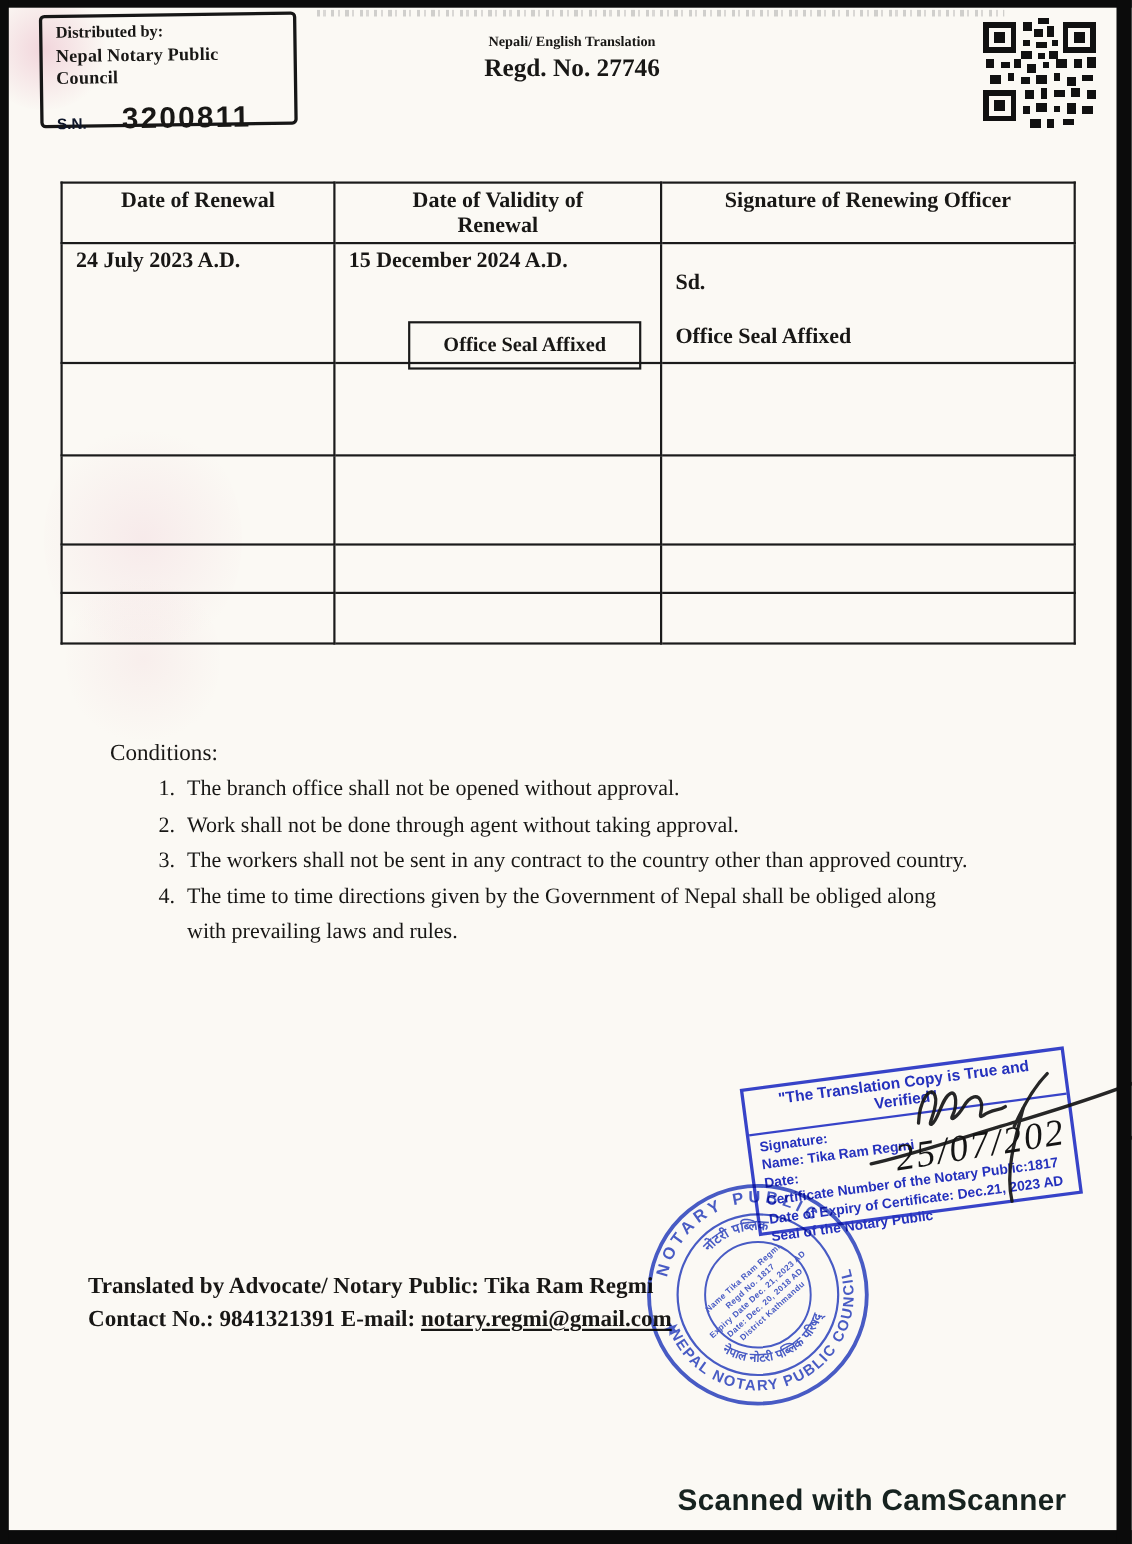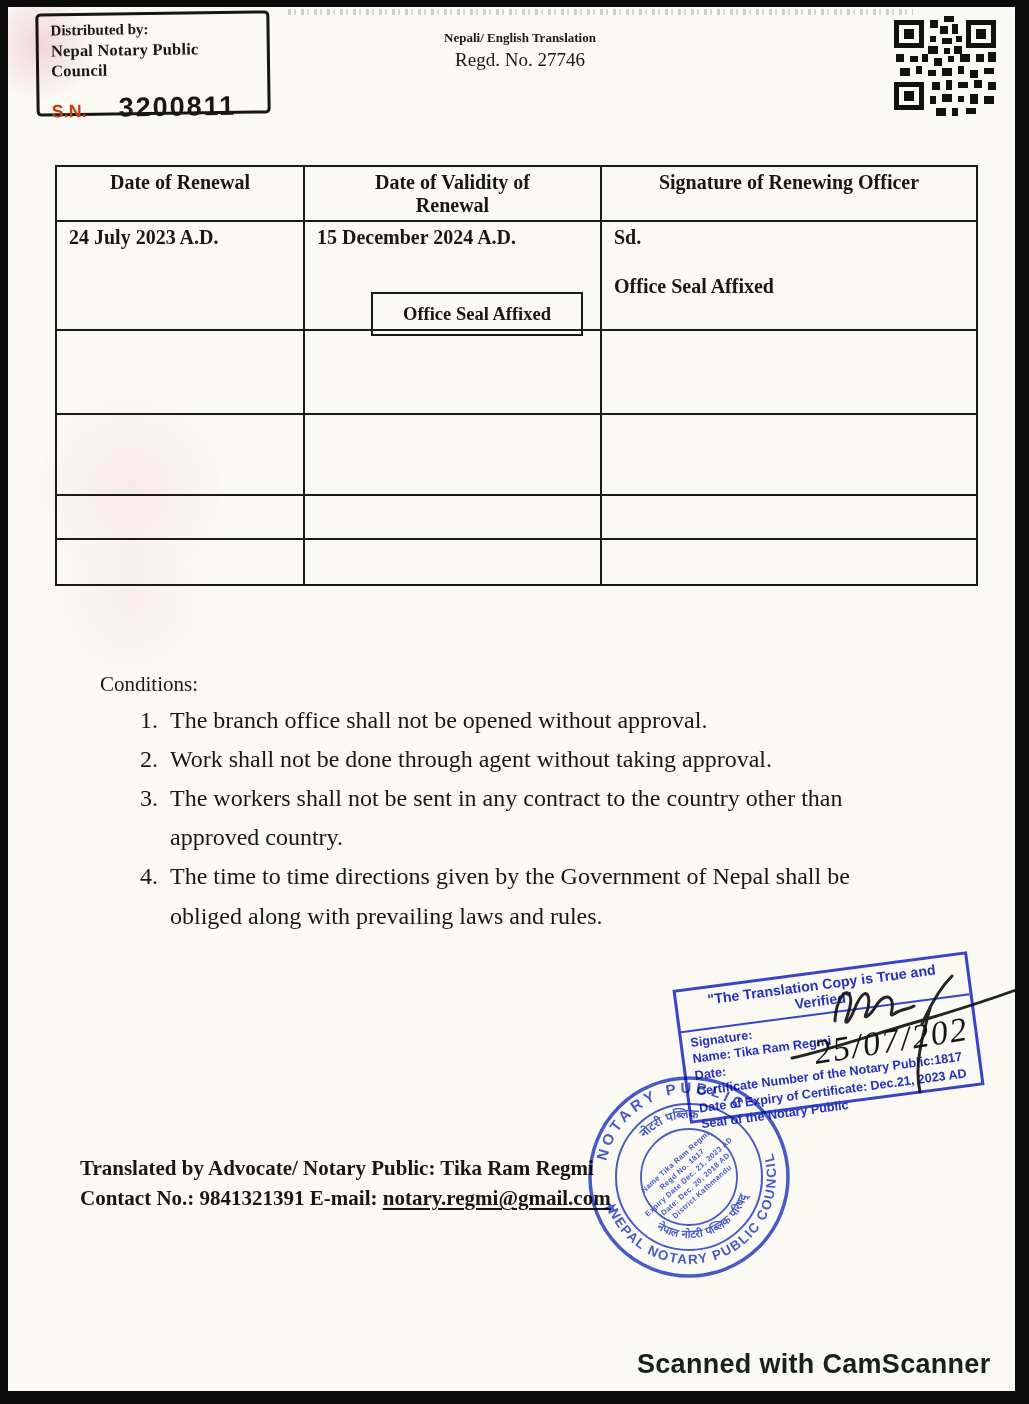--- a/index.html
+++ b/index.html
@@ -22,67 +22,67 @@
   .pb1 { left:-20px; top:-10px; width:120px; height:110px; background:radial-gradient(circle,rgba(230,170,190,.45),rgba(230,170,190,0) 70%); }
   .pb2 { left:40px; top:380px; width:180px; height:220px; background:radial-gradient(circle,rgba(235,190,205,.25),rgba(235,190,205,0) 70%); }
   .pb3 { left:60px; top:520px; width:140px; height:160px; background:radial-gradient(circle,rgba(235,195,205,.2),rgba(235,195,205,0) 70%); }
 
   
   .dist-box { position:absolute; left:36px; top:12px; width:234px; height:103px;
     border:3.5px solid #161616; border-radius:5px; transform:rotate(-0.8deg); padding:6px 10px 0 12px; }
   .dist-l1 { font-size:15px; font-weight:bold; }
   .dist-l2 { font-size:16.5px; font-weight:bold; margin-top:2px; letter-spacing:.2px; }
   .sn-row { margin-top:12px; display:flex; align-items:baseline; }
-  .sn-label { font-size:18px; font-family:"Liberation Sans",sans-serif; font-weight:bold; color:#c2410c; }
+  .sn-label { font-size:14px; font-family:"Liberation Sans",sans-serif; font-weight:bold; color:#0f172a; }
   .sn-value { font-size:27px; font-weight:bold; margin-left:32px; letter-spacing:2px; font-family:"Liberation Sans",sans-serif; }
 
   .hdr-center { position:absolute; left:330px; top:30px; width:380px; text-align:center; }
   .hdr-title { font-size:13px; font-weight:bold; }
-  .hdr-regd { font-size:19px; font-weight:normal; margin-top:3px; }
+  .hdr-regd { font-size:23px; font-weight:bold; margin-top:3px; }
 
   .qr { position:absolute; left:892px; top:16px; }
 
   
   table.renewal { position:absolute; left:55px; top:165px; width:921px; border-collapse:collapse; table-layout:fixed; }
   table.renewal th, table.renewal td { border:2.5px solid #1b1b1b; vertical-align:top; }
   table.renewal th { font-size:20px; font-weight:bold; text-align:center; padding-top:4px; line-height:1.15;border-radius:19px; }
   table.renewal td { font-size:20px; font-weight:bold; padding:4px 4px 0 12px; position:relative; }
   .col1 { width:248px; } .col2 { width:297px; } .col3 { width:376px; }
   .hrow { height:55px; } .row1 { height:109px; } .row2 { height:84px; } .row3 { height:81px; } .row4 { height:44px; } .row5 { height:46px; }
   .wrap-head { display:inline-block; max-width:205px; }
   .seal-box { position:absolute; left:66px; top:70px; width:212px; height:44px; border:2.5px solid #1a1a1a;
     display:flex; align-items:center; justify-content:center; font-size:18.5px; font-weight:bold; }
-  .sig-sd { margin-bottom:26px; }
+  .sig-sd { margin-bottom:26px;margin-top:20px; }
 
   
   .conditions { position:absolute; left:84px; top:672px; width:810px;margin-left:16px; }
   .cond-title { font-size:21px; }
   .conditions ol { margin-top:4px; padding-left:64px; max-width:782px; }
-  .conditions li { font-size:24px; line-height:1.63; padding-left:6px; }
+  .conditions li { font-size:20px; line-height:1.63; padding-left:6px; }
 
   
   .vstamp { position:absolute; left:680px; top:970px; width:297px; height:135px;
     border:3px solid rgba(38,51,195,.92); transform:rotate(-7.5deg); color:#2531bd;
     font-family:"Liberation Sans",sans-serif; font-weight:bold; z-index:4; background:rgba(255,255,255,.0); }
   .vstamp-title { font-size:14.2px; text-align:center; padding:3px 2px; border-bottom:2.5px solid rgba(38,51,195,.92); line-height:1.15; }
   .vstamp-lines { padding:3px 6px 0 8px; }
   .vstamp-lines div { font-size:12.6px; line-height:1.31; white-space:nowrap; }
 
   .sig-svg { position:absolute; left:790px; top:966px; z-index:6; }
 
   
   .round-stamp { position:absolute; left:582px; top:1070px; z-index:5; opacity:.87; mix-blend-mode:multiply; }
 
   
   .translator { position:absolute; left:80px; top:1156px; width:620px; z-index:2; }
   .translator .t1 { font-size:21px; font-weight:bold; }
   .translator .t2 { font-size:21px; font-weight:bold; margin-top:5px; }
   .email-underline { text-decoration:underline; text-underline-offset:3px; text-decoration-thickness:2px; }
 
-  .camscanner { position:absolute; left:637px; top:1349px; font-family:"Liberation Sans","DejaVu Sans",sans-serif;
+  .camscanner { position:absolute; left:616px; top:1349px; font-family:"Liberation Sans","DejaVu Sans",sans-serif;
     font-size:27px; font-weight:600; color:#16221f; letter-spacing:.3px; }
 </style>
 </head>
 <body>
 
 <div class="page">
   <div class="frame top"></div>
   <div class="frame bottom"></div>
   <div class="frame left"></div>
   <div class="frame right"></div>

